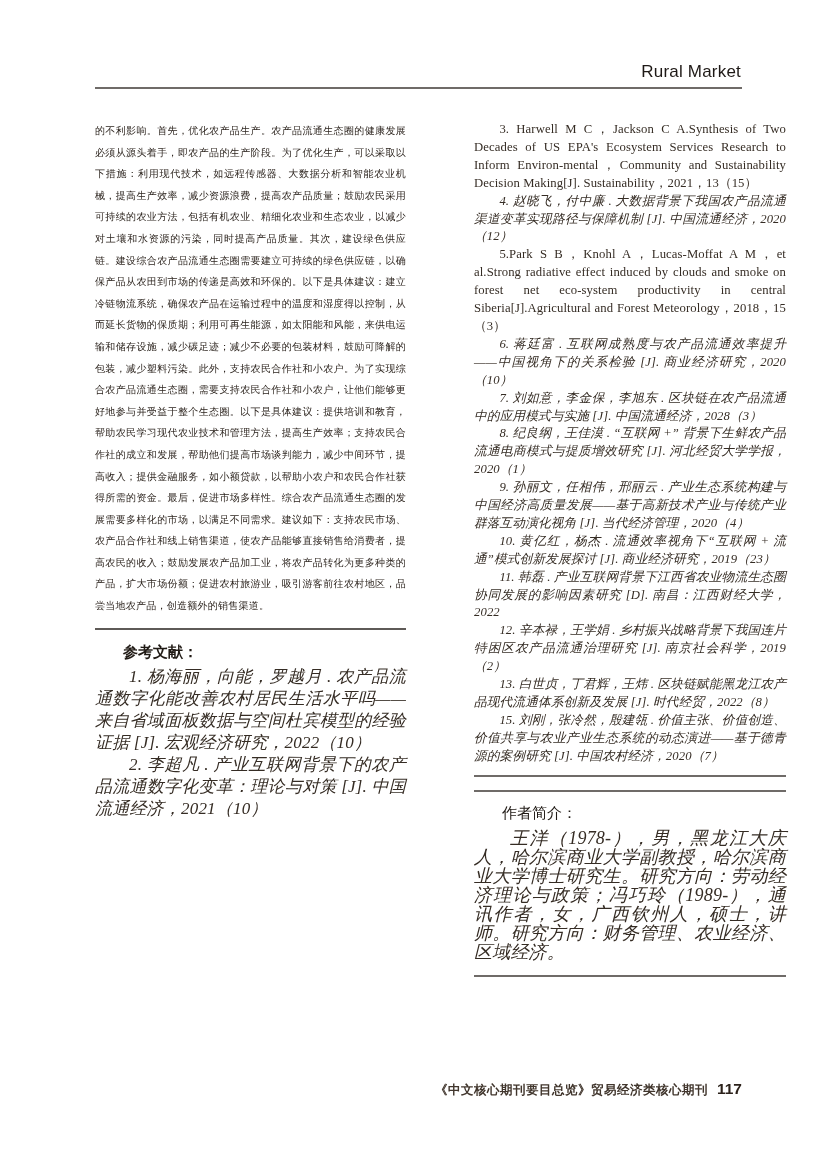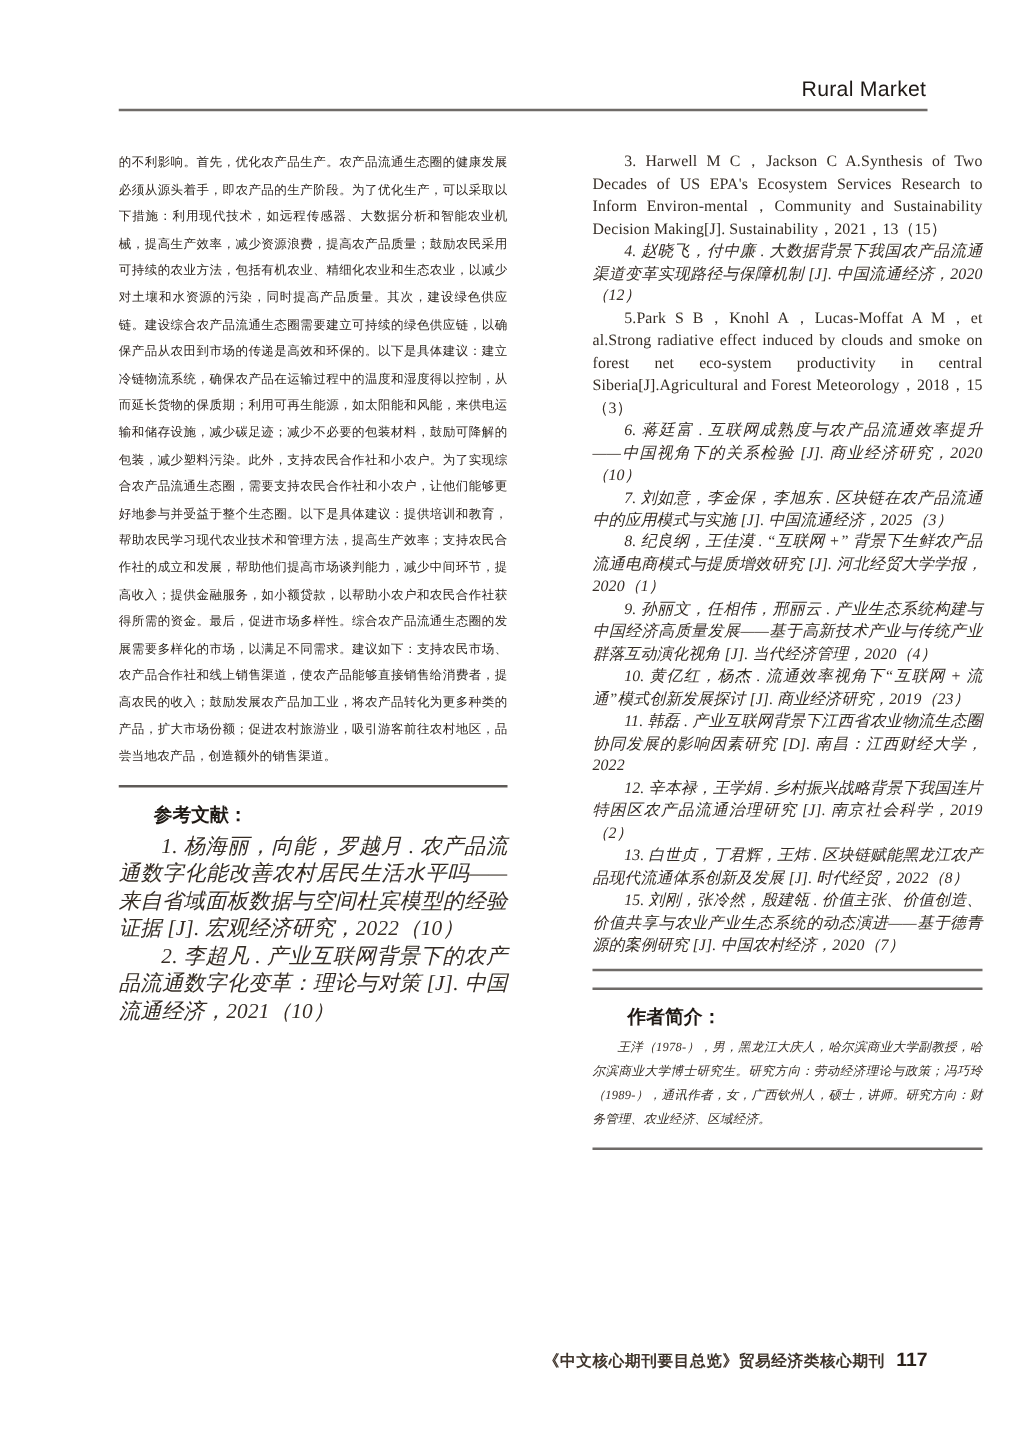--- a/index.html
+++ b/index.html
@@ -51,26 +51,26 @@
     font-size:12.7px; line-height:17.9px; letter-spacing:0.1px;
   }
   .col-right .ref-item.en { font-style:normal; }
   
   .double-rule { margin-top:9px; }
   .double-rule .bar { height:2px; background:#6f6b68; }
   .double-rule .gap { height:13px; }
   .author-heading {
     margin:12px 0 6px 0; padding-left:28px;
     font-family:"Liberation Sans","DejaVu Sans",sans-serif;
-    font-weight:bold; font-size:15px; color:#201a15;
+    font-weight:normal; font-size:15px; color:#201a15;
   }
   .author-bio {
     margin:0; text-indent:2em;
     font-style:italic;
-    font-size:10px; line-height:19px; letter-spacing:0.2px;
+    font-size:18px; line-height:19px; letter-spacing:0.2px;
     text-align:justify; text-justify:inter-character;
     color:#352c24;
   }
   .bottom-rule { height:2px; background:#6f6b68; margin-top:13px; }
   
   .footer {
     position:absolute; top:1080px; right:85px;
     display:flex; align-items:baseline; gap:9px;
     font-family:"Liberation Sans","DejaVu Sans",sans-serif;
   }
@@ -91,21 +91,21 @@
     <div class="section-heading">参考文献：</div>
     <p class="ref-item">1. 杨海丽，向能，罗越月 . 农产品流通数字化能改善农村居民生活水平吗——来自省域面板数据与空间杜宾模型的经验证据 [J]. 宏观经济研究，2022（10）</p>
     <p class="ref-item">2. 李超凡 . 产业互联网背景下的农产品流通数字化变革：理论与对策 [J]. 中国流通经济，2021（10）</p>
   </div>
 
   <div class="col-right">
     <p class="ref-item en">3. Harwell M C，Jackson C A.Synthesis of Two Decades of US EPA's Ecosystem Services Research to Inform Environ-mental，Community and Sustainability Decision Making[J]. Sustainability，2021，13（15）</p>
     <p class="ref-item">4. 赵晓飞，付中廉 . 大数据背景下我国农产品流通渠道变革实现路径与保障机制 [J]. 中国流通经济，2020（12）</p>
     <p class="ref-item en">5.Park S B，Knohl A，Lucas-Moffat A M，et al.Strong radiative effect induced by clouds and smoke on forest net eco-system productivity in central Siberia[J].Agricultural and Forest Meteorology，2018，15（3）</p>
     <p class="ref-item">6. 蒋廷富 . 互联网成熟度与农产品流通效率提升——中国视角下的关系检验 [J]. 商业经济研究，2020（10）</p>
-    <p class="ref-item">7. 刘如意，李金保，李旭东 . 区块链在农产品流通中的应用模式与实施 [J]. 中国流通经济，2025（3）</p>
+    <p class="ref-item">7. 刘如意，李金保，李旭东 . 区块链在农产品流通中的应用模式与实施 [J]. 中国流通经济，2028（3）</p>
     <p class="ref-item">8. 纪良纲，王佳漠 . “互联网 +” 背景下生鲜农产品流通电商模式与提质增效研究 [J]. 河北经贸大学学报，2020（1）</p>
     <p class="ref-item">9. 孙丽文，任相伟，邢丽云 . 产业生态系统构建与中国经济高质量发展——基于高新技术产业与传统产业群落互动演化视角 [J]. 当代经济管理，2020（4）</p>
     <p class="ref-item">10. 黄亿红，杨杰 . 流通效率视角下“互联网 + 流通”模式创新发展探讨 [J]. 商业经济研究，2019（23）</p>
     <p class="ref-item">11. 韩磊 . 产业互联网背景下江西省农业物流生态圈协同发展的影响因素研究 [D]. 南昌：江西财经大学，2022</p>
     <p class="ref-item">12. 辛本禄，王学娟 . 乡村振兴战略背景下我国连片特困区农产品流通治理研究 [J]. 南京社会科学，2019（2）</p>
     <p class="ref-item">13. 白世贞，丁君辉，王炜 . 区块链赋能黑龙江农产品现代流通体系创新及发展 [J]. 时代经贸，2022（8）</p>
     <p class="ref-item">15. 刘刚，张冷然，殷建瓴 . 价值主张、价值创造、价值共享与农业产业生态系统的动态演进——基于德青源的案例研究 [J]. 中国农村经济，2020（7）</p>
 
     <div class="double-rule">
       <div class="bar"></div>

